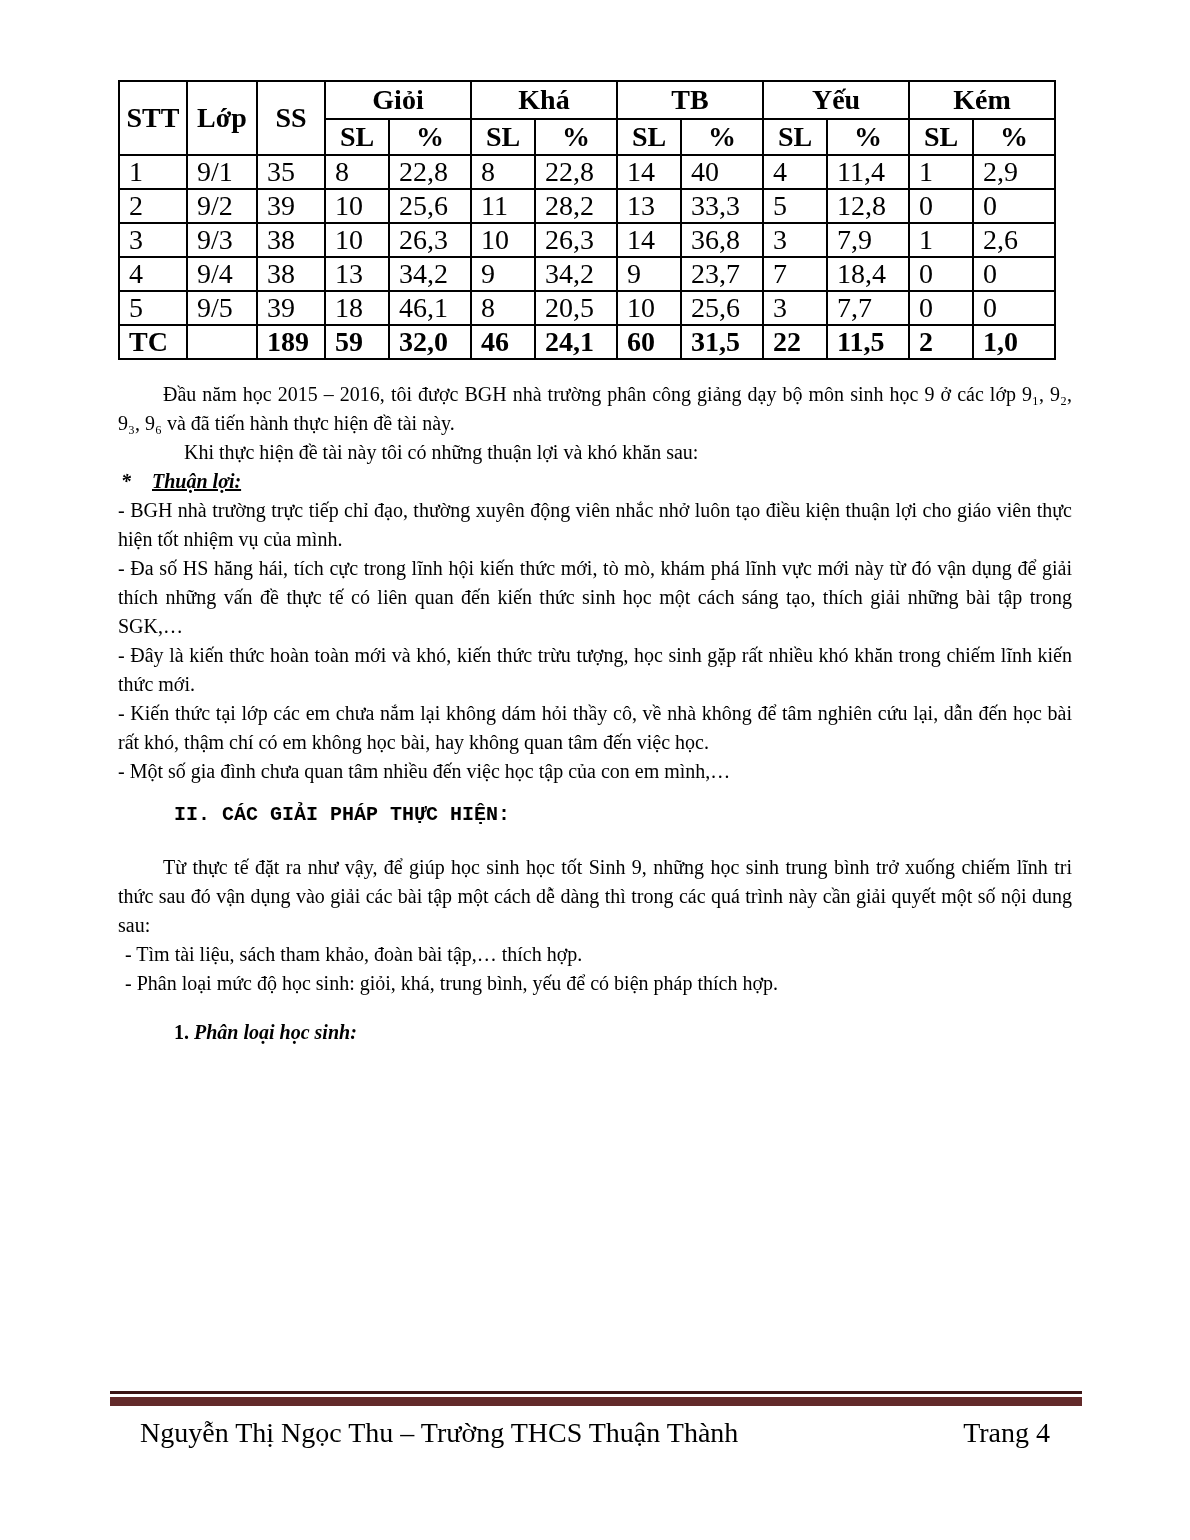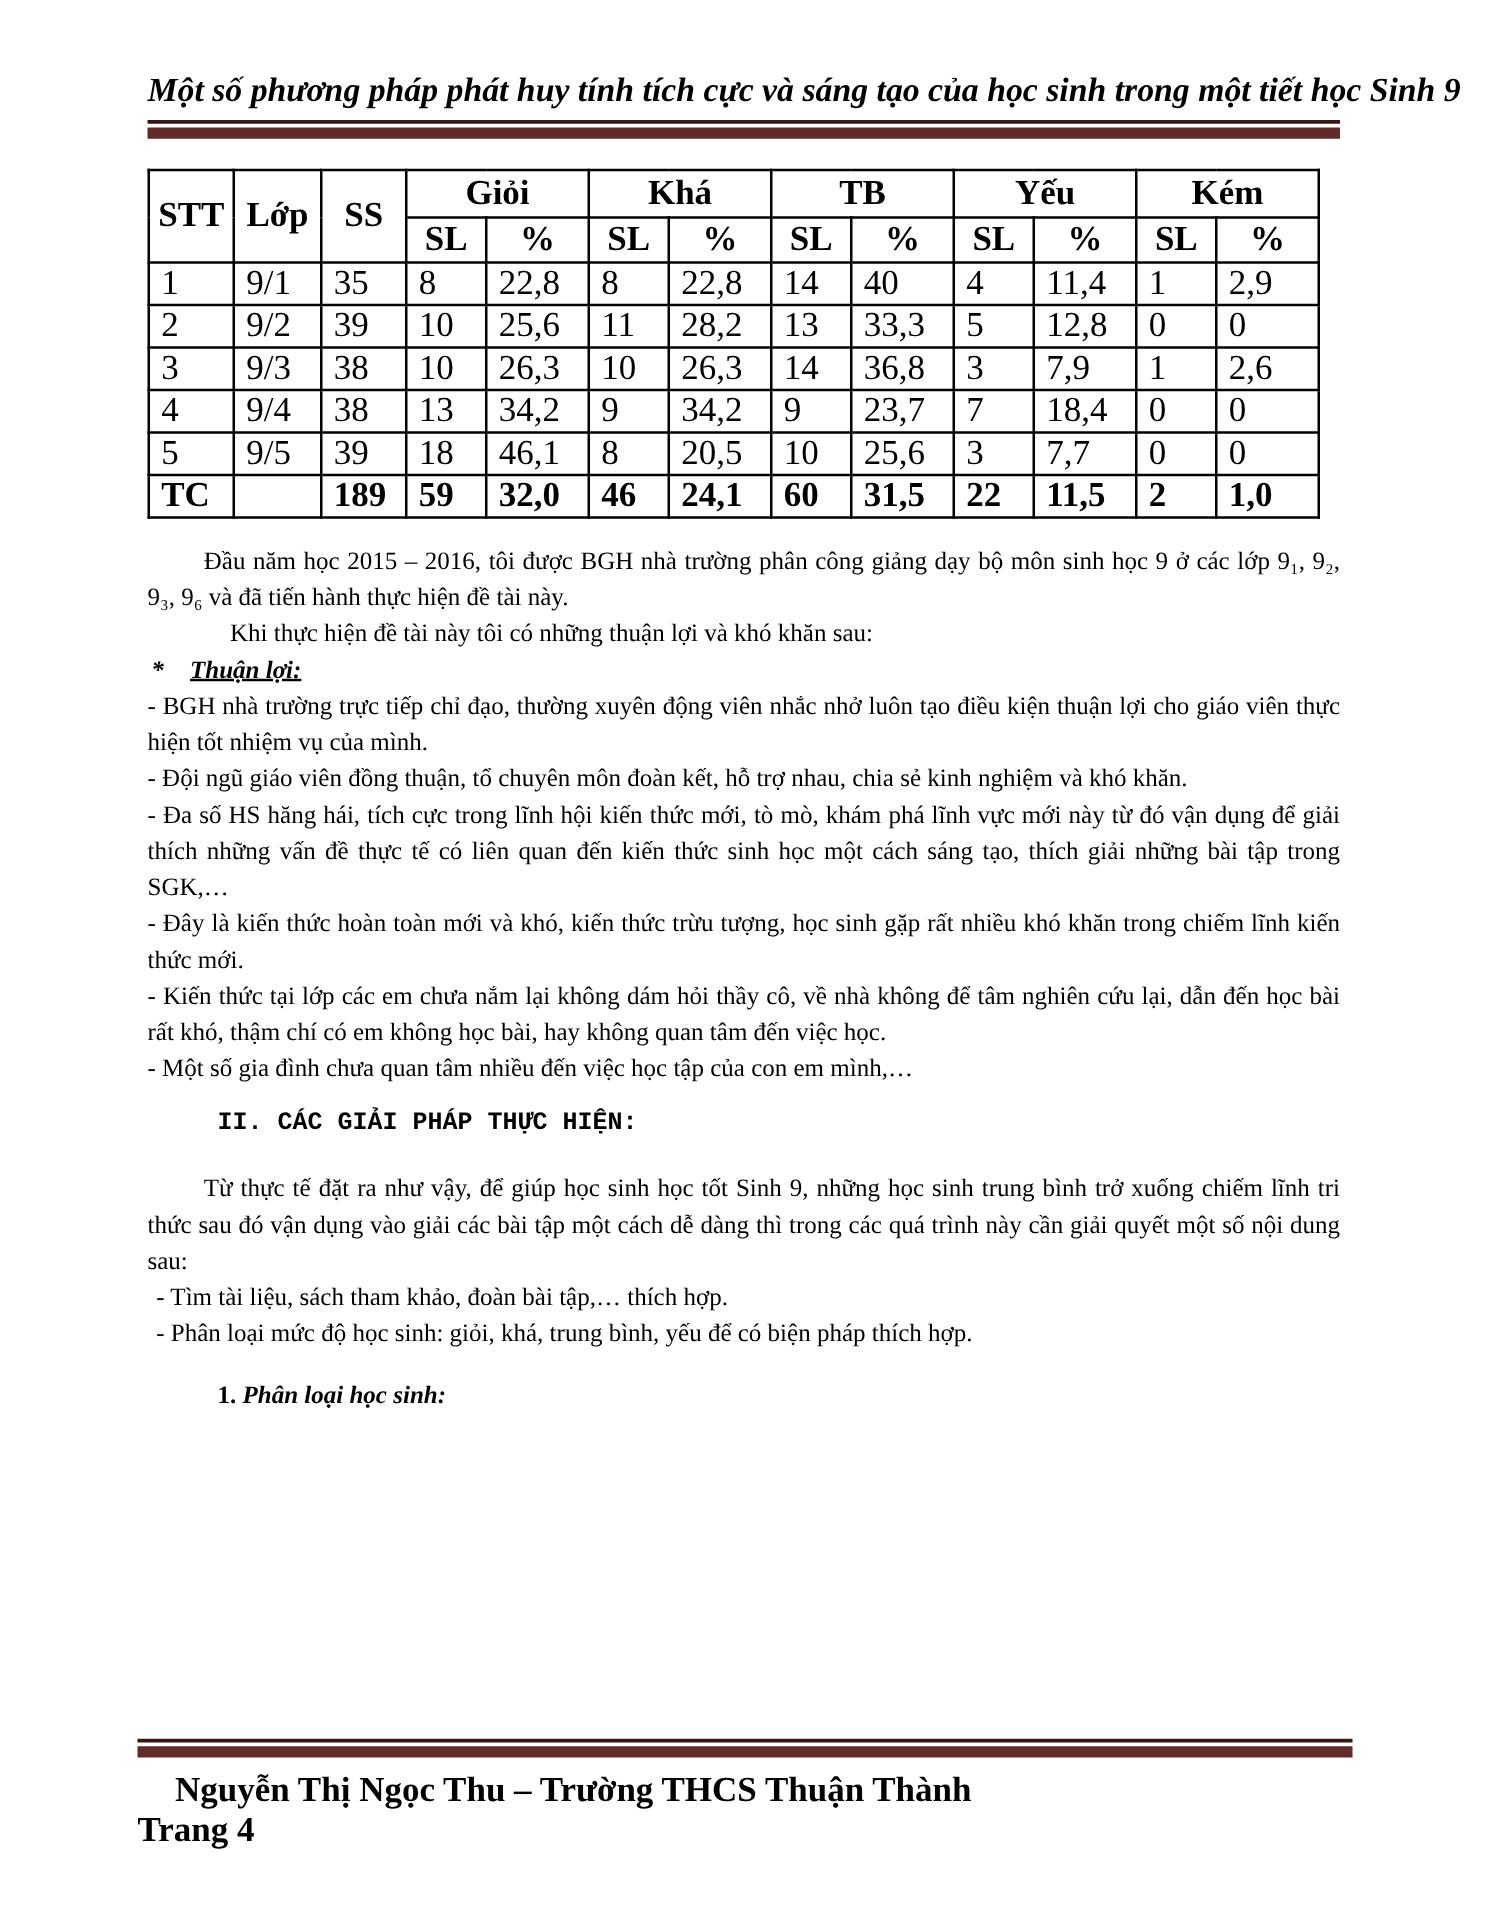--- a/index.html
+++ b/index.html
@@ -41,37 +41,30 @@
   .section2-heading { font-weight:bold; padding-left:56px; margin-top:14px !important; text-align:center;font-family:Liberation Mono, monospace; }
   .section2-intro { margin-top:24px !important; text-indent:45px; }
   .dash-item { padding-left:7px; }
   .subsection-heading { margin-top:20px !important; padding-left:56px; font-weight:bold; text-align:left !important; }
   .subsection-heading .lbl { font-style:italic; }
 
   
   .doc-footer { position:absolute; left:110px; right:108px; top:1391px; }
   .doc-footer .f-text {
     display:flex; justify-content:space-between; align-items:baseline;
-    font-weight:bold; font-size:28px; margin-top:11px;flex-direction:column;
+    font-weight:normal; font-size:28px; margin-top:11px;
   }
   .doc-footer .f-author { padding-left:30px; }
   .doc-footer .f-page   { padding-right:32px; }
 </style>
 </head>
 <body>
 
 <div class="page">
 
-  <div class="doc-header">
-    <div class="doc-header-title">Một số phương pháp phát huy tính tích cực và sáng tạo của học sinh trong một tiết học Sinh 9</div>
-    <div class="rule">
-      <div class="thin" style="background: rgb(58, 21, 21);"></div>
-      <div class="thick" style="background: rgb(99, 42, 42);"></div>
-    </div>
-  </div>
 
   <table class="results">
     <colgroup>
       <col style="width:68px">
         <col style="width:70px">
         <col style="width:68px">
       <col style="width:64px">
         <col style="width:82px">
       <col style="width:64px">
         <col style="width:82px">
@@ -199,21 +192,20 @@
         </tr>
       </tbody>
   </table>
 
   <div class="bodytext">
     <p class="p-intro">Đầu năm học 2015 – 2016, tôi được BGH nhà trường phân công giảng dạy bộ môn sinh học 9 ở các lớp 9₁, 9₂, 9₃, 9₆ và đã tiến hành thực hiện đề tài này.</p>
     <p class="p-intro2">Khi thực hiện đề tài này tôi có những thuận lợi và khó khăn sau:</p>
 
     <p class="h-adv"><span>*</span><span class="u">Thuận lợi:</span></p>
     <p>- BGH nhà trường trực tiếp chỉ đạo, thường xuyên động viên nhắc nhở luôn tạo điều kiện thuận lợi cho giáo viên thực hiện tốt nhiệm vụ của mình.</p>
-    <p>-  Đội ngũ giáo viên đồng thuận, tổ chuyên môn đoàn kết, hỗ trợ nhau, chia sẻ kinh nghiệm và khó khăn.</p>
     <p>-  Đa số HS hăng hái, tích cực trong lĩnh hội kiến thức mới, tò mò, khám phá lĩnh vực mới này từ đó vận dụng để giải thích những vấn đề thực tế có liên quan đến kiến thức sinh học một cách sáng tạo, thích giải những bài tập trong SGK,…</p>
 
     <p>- Đây là kiến thức hoàn toàn mới và khó, kiến thức trừu tượng, học sinh gặp rất nhiều khó khăn trong chiếm lĩnh kiến thức mới.</p>
     <p>- Kiến thức tại lớp các em chưa nắm lại không dám hỏi thầy cô, về nhà không để tâm nghiên cứu lại, dẫn đến học bài rất khó, thậm chí có em không học bài, hay không quan tâm đến việc học.</p>
     <p>- Một số gia đình chưa quan tâm nhiều đến việc học tập của con em mình,…</p>
 
     <p class="section2-heading">II. CÁC GIẢI PHÁP THỰC HIỆN:</p>
     <p class="section2-intro">Từ thực tế đặt ra như vậy, để giúp học sinh học tốt Sinh 9, những học sinh trung bình trở xuống chiếm lĩnh tri thức sau đó vận dụng vào giải các bài tập một cách dễ dàng thì trong các quá trình này cần giải quyết một số nội dung sau:</p>
     <p class="dash-item">- Tìm tài liệu, sách tham khảo, đoàn bài tập,… thích hợp.</p>
     <p class="dash-item">- Phân loại mức độ học sinh: giỏi, khá, trung bình, yếu để có biện pháp thích hợp.</p>

